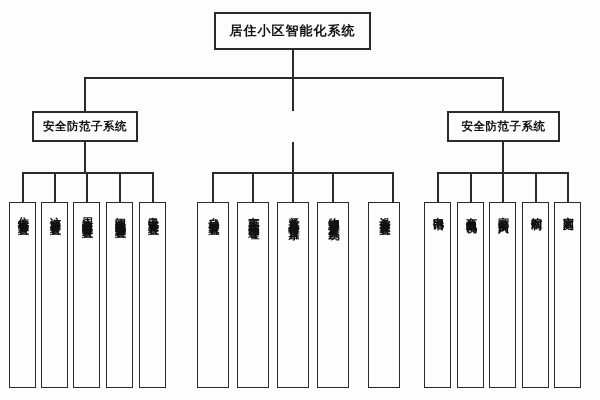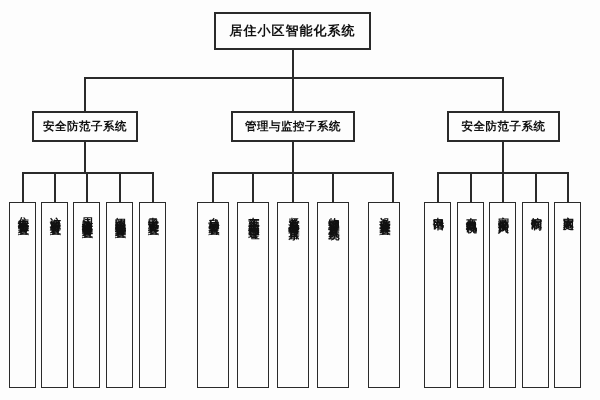--- a/index.html
+++ b/index.html
@@ -97,23 +97,20 @@
   <div class="hline" style="left:84px; top:77px; width:420px; height:2px;"></div>
 
   <div class="vline" style="left:84px; top:77px; width:2px; height:34px;"></div>
   <div class="vline" style="left:292px; top:77px; width:2px; height:34px;"></div>
   <div class="vline" style="left:502px; top:77px; width:2px; height:34px;"></div>
 
   <div class="box lvl2" style="left:32px; top:111px; width:106px; height:31px;">
     <span class="label">安全防范子系统</span>
   </div>
 
-  <div class="box lvl2" style="left:231px; top:111px; width:124px; height:31px;">
-    <span class="label">管理与监控子系统</span>
-  </div>
 
   <div class="box lvl2" style="left:447px; top:111px; width:113px; height:31px;">
     <span class="label">安全防范子系统</span>
   </div>
 
   <div class="vline thin" style="left:84px; top:142px; width:1.5px; height:31px;"></div>
   <div class="hline thin" style="left:22px; top:172px; width:131px; height:1.5px;"></div>
   <div class="vline thin" style="left:22px; top:172px; width:1.5px; height:30px;"></div>
   <div class="vline thin" style="left:54px; top:172px; width:1.5px; height:30px;"></div>
   <div class="vline thin" style="left:86px; top:172px; width:1.5px; height:30px;"></div>

